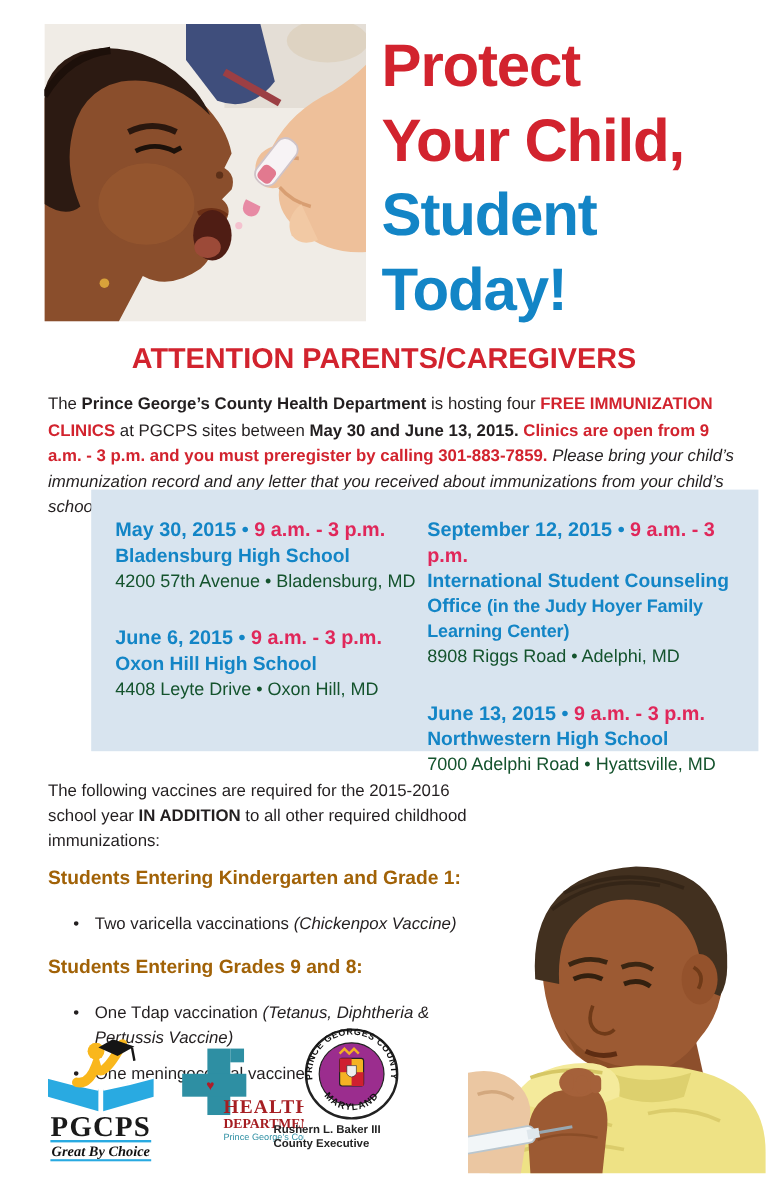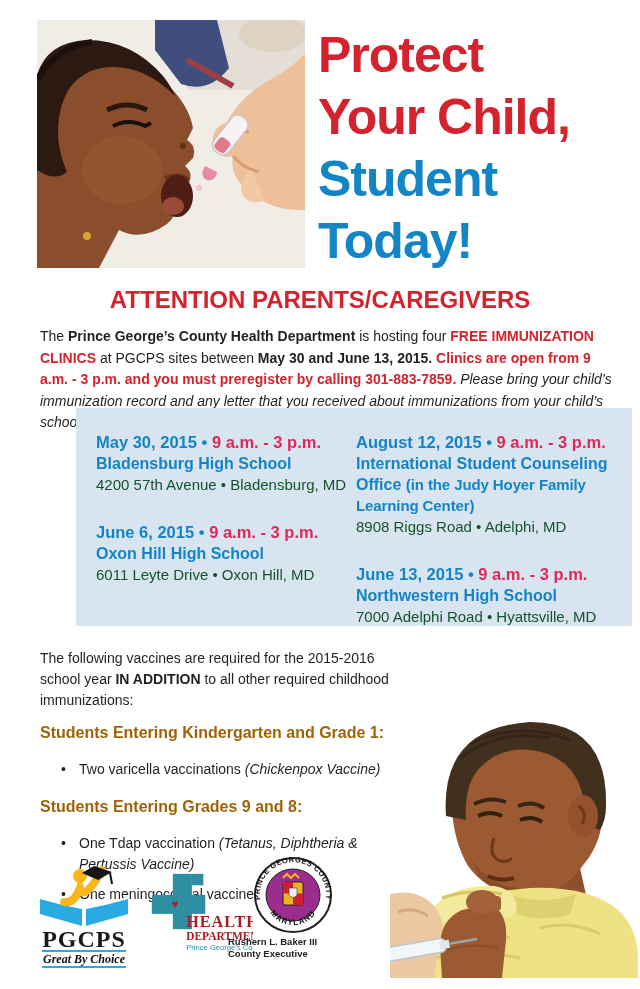--- a/index.html
+++ b/index.html
@@ -93,26 +93,26 @@
 <div class="clinic-box">
   <div class="clinic-col">
     <div class="clinic">
       <div class="clinic-line1"><span>May 30, 2015</span> <span class="c-sep">•</span> <span class="c-time">9 a.m. - 3 p.m.</span></div>
       <div class="clinic-name"><span>Bladensburg High School</span> <span class="c-note"></span></div>
       <div class="clinic-address">4200 57th Avenue • Bladensburg, MD</div>
     </div>
     <div class="clinic">
       <div class="clinic-line1"><span>June 6, 2015</span> <span class="c-sep">•</span> <span class="c-time">9 a.m. - 3 p.m.</span></div>
       <div class="clinic-name"><span>Oxon Hill High School</span> <span class="c-note"></span></div>
-      <div class="clinic-address">6011 Leyte Drive • Oxon Hill, MD</div>
+      <div class="clinic-address">4408 Leyte Drive • Oxon Hill, MD</div>
     </div>
   </div>
   <div class="clinic-col right">
     <div class="clinic">
-      <div class="clinic-line1"><span>August 12, 2015</span> <span class="c-sep">•</span> <span class="c-time">9 a.m. - 3 p.m.</span></div>
+      <div class="clinic-line1"><span>September 12, 2015</span> <span class="c-sep">•</span> <span class="c-time">9 a.m. - 3 p.m.</span></div>
       <div class="clinic-name"><span>International Student Counseling Office</span> <span class="c-note">(in the Judy Hoyer Family Learning Center)</span></div>
       <div class="clinic-address">8908 Riggs Road • Adelphi, MD</div>
     </div>
     <div class="clinic">
       <div class="clinic-line1"><span>June 13, 2015</span> <span class="c-sep">•</span> <span class="c-time">9 a.m. - 3 p.m.</span></div>
       <div class="clinic-name"><span>Northwestern High School</span> <span class="c-note"></span></div>
       <div class="clinic-address">7000 Adelphi Road • Hyattsville, MD</div>
     </div>
   </div>
 </div>

